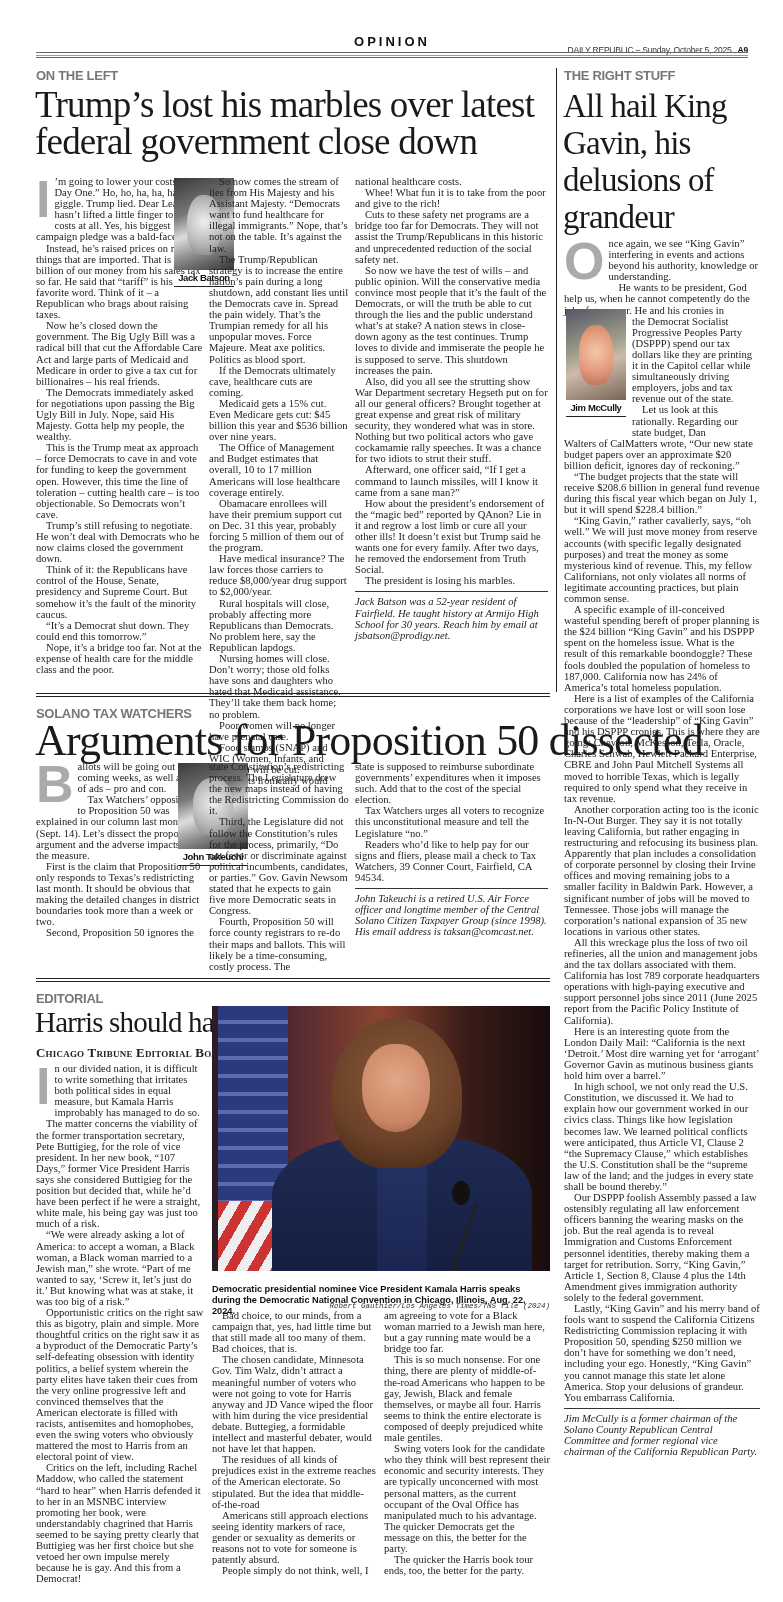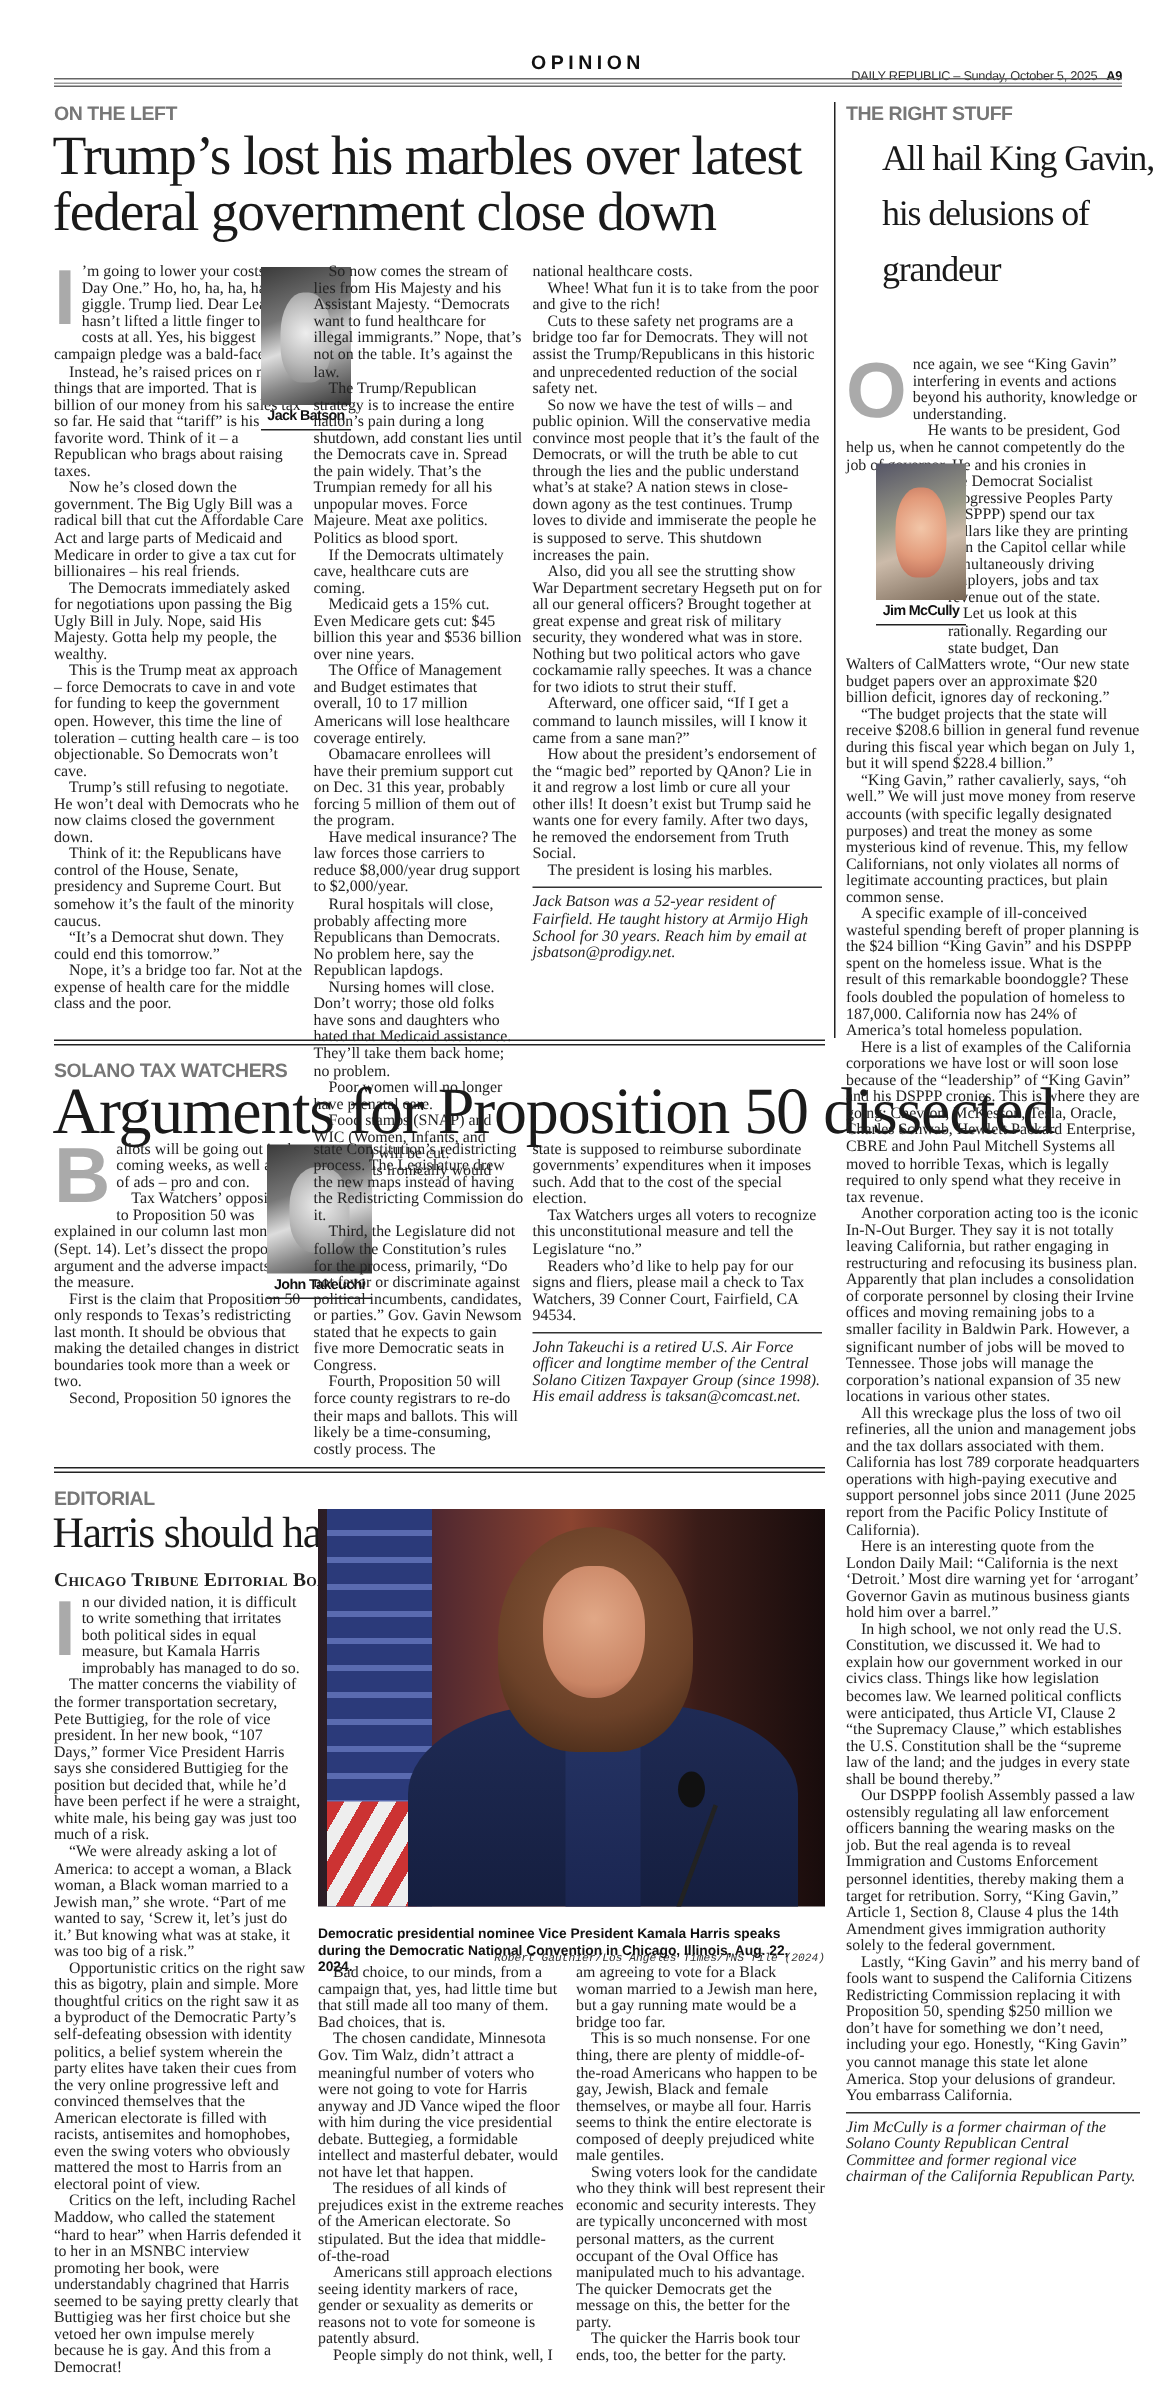--- a/index.html
+++ b/index.html
@@ -169,38 +169,38 @@
     <p>People simply do not think, well, I</p>
   </div>
 <div class="col" id="ed-col3" style="left:384px;top:1310px;width:166px;">
     <p class="noind">am agreeing to vote for a Black woman married to a Jewish man here, but a gay running mate would be a bridge too far.</p>
     <p>This is so much nonsense. For one thing, there are plenty of middle-of-the-road Americans who happen to be gay, Jewish, Black and female themselves, or maybe all four. Harris seems to think the entire electorate is composed of deeply prejudiced white male gentiles.</p>
     <p>Swing voters look for the candidate who they think will best represent their economic and security interests. They are typically unconcerned with most personal matters, as the current occupant of the Oval Office has manipulated much to his advantage. The quicker Democrats get the message on this, the better for the party.</p>
     <p>The quicker the Harris book tour ends, too, the better for the party.</p>
   </div>
 
 <div class="kicker" style="position:absolute;left:564px;top:68px;">THE RIGHT STUFF</div>
-<div class="headline" style="position:absolute;left:563px;top:88px;width:190px;font-size:24px;line-height:37px;margin-left:25px;">All hail King Gavin, his delusions of grandeur</div>
+<div class="headline" style="position:absolute;left:563px;top:88px;width:190px;font-size:33px;line-height:37px;">All hail King Gavin, his delusions of grandeur</div>
 <div class="col" id="ra-col" style="left:564px;top:238px;width:196px;">
   <span class="dropcap">O</span>
 <p class="noind">nce again, we see “King Gavin” interfering in events and actions beyond his authority, knowledge or understanding.</p>
     <p>He wants to be president, God help us, when he cannot competently do the job of governor. He and his cronies in</p>
     <p class="noind" style="padding-left: 68px;">the Democrat Socialist Progressive Peoples Party (DSPPP) spend our tax dollars like they are printing it in the Capitol cellar while simultaneously driving employers, jobs and tax revenue out of the state.</p>
     <p style="padding-left: 68px;">Let us look at this rationally. Regarding our state budget, Dan</p>
     <p class="noind">Walters of CalMatters wrote, “Our new state budget papers over an approximate $20 billion deficit, ignores day of reckoning.”</p>
     <p>“The budget projects that the state will receive $208.6 billion in general fund revenue during this fiscal year which began on July 1, but it will spend $228.4 billion.”</p>
     <p>“King Gavin,” rather cavalierly, says, “oh well.” We will just move money from reserve accounts (with specific legally designated purposes) and treat the money as some mysterious kind of revenue. This, my fellow Californians, not only violates all norms of legitimate accounting practices, but plain common sense.</p>
     <p>A specific example of ill-conceived wasteful spending bereft of proper planning is the $24 billion “King Gavin” and his DSPPP spent on the homeless issue. What is the result of this remarkable boondoggle? These fools doubled the population of homeless to 187,000. California now has 24% of America’s total homeless population.</p>
     <p>Here is a list of examples of the California corporations we have lost or will soon lose because of the “leadership” of “King Gavin” and his DSPPP cronies. This is where they are going: Chevron, McKesson, Tesla, Oracle, Charles Schwab, Hewlett Packard Enterprise, CBRE and John Paul Mitchell Systems all moved to horrible Texas, which is legally required to only spend what they receive in tax revenue.</p>
     <p>Another corporation acting too is the iconic In-N-Out Burger. They say it is not totally leaving California, but rather engaging in restructuring and refocusing its business plan. Apparently that plan includes a consolidation of corporate personnel by closing their Irvine offices and moving remaining jobs to a smaller facility in Baldwin Park. However, a significant number of jobs will be moved to Tennessee. Those jobs will manage the corporation’s national expansion of 35 new locations in various other states.</p>
     <p>All this wreckage plus the loss of two oil refineries, all the union and management jobs and the tax dollars associated with them. California has lost 789 corporate headquarters operations with high-paying executive and support personnel jobs since 2011 (June 2025 report from the Pacific Policy Institute of California).</p>
     <p>Here is an interesting quote from the London Daily Mail: “California is the next ‘Detroit.’ Most dire warning yet for ‘arrogant’ Governor Gavin as mutinous business giants hold him over a barrel.”</p>
     <p>In high school, we not only read the U.S. Constitution, we discussed it. We had to explain how our government worked in our civics class. Things like how legislation becomes law. We learned political conflicts were anticipated, thus Article VI, Clause 2 “the Supremacy Clause,” which establishes the U.S. Constitution shall be the “supreme law of the land; and the judges in every state shall be bound thereby.”</p>
     <p>Our DSPPP foolish Assembly passed a law ostensibly regulating all law enforcement officers banning the wearing masks on the job. But the real agenda is to reveal Immigration and Customs Enforcement personnel identities, thereby making them a target for retribution. Sorry, “King Gavin,” Article 1, Section 8, Clause 4 plus the 14th Amendment gives immigration authority solely to the federal government.</p>
     <p>Lastly, “King Gavin” and his merry band of fools want to suspend the California Citizens Redistricting Commission replacing it with Proposition 50, spending $250 million we don’t have for something we don’t need, including your ego. Honestly, “King Gavin” you cannot manage this state let alone America. Stop your delusions of grandeur. You embarrass California.</p>
     <p class="tagline noind">Jim McCully is a former chairman of the Solano County Republican Central Committee and former regional vice chairman of the California Republican Party.</p>
   </div>
-<div class="portrait" style="left:584px;top:309px;width:60px;">
+<div class="portrait" style="left:566px;top:309px;width:60px;">
   <div class="photo color" style="height:91px;">
       <div class="face"></div>
     </div>
   <div class="name">Jim McCully</div>
 </div>
 
 </body></html>

